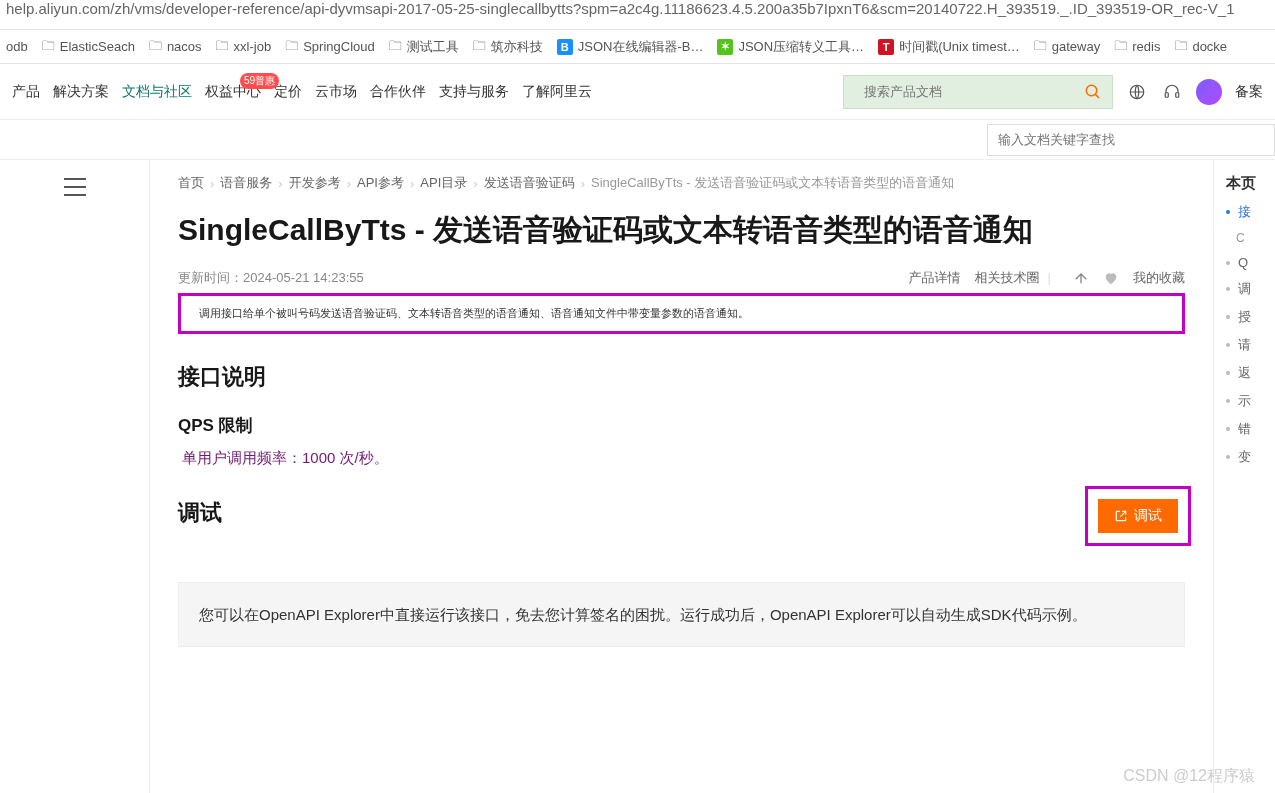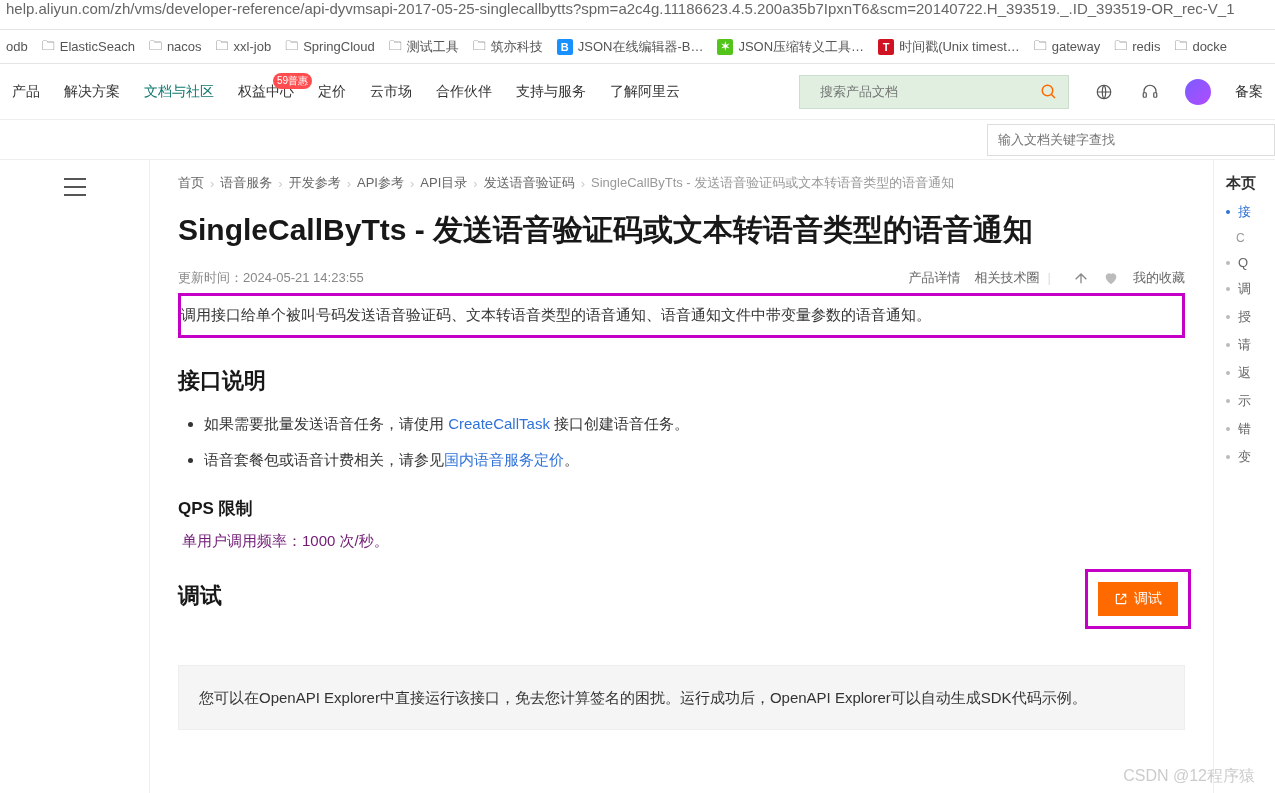--- a/index.html
+++ b/index.html
@@ -11,21 +11,21 @@
   
   .bookmarks { display: flex; align-items: center; gap: 14px; height: 34px; padding: 4px 6px; border-bottom: 1px solid #e5e5e5; white-space: nowrap; overflow: hidden; }
   .bm { display: flex; align-items: center; gap: 5px; color: #555; font-size: 13px; }
   .bm .folder-icon { color: #555; }
   .favicon { display: inline-flex; width: 16px; height: 16px; align-items: center; justify-content: center; font-size: 11px; font-weight: bold; color: #fff; border-radius: 2px; }
   .fi-b { background: #1890ff; }
   .fi-g { background: #52c41a; }
   .fi-r { background: #cf1322; }
 
   
-  .site-header { display: flex; align-items: center; height: 56px; padding: 0 12px; border-bottom: 1px solid #eee; gap: 24px; }
+  .site-header { display: flex; align-items: center; height: 56px; padding: 0 12px; border-bottom: 1px solid #eee; gap: 13px; }
   .navitem { color: #333; font-size: 14px; white-space: nowrap; cursor: pointer; }
   .navitem.active { color: #0f766e; }
   .navitem.badge-wrap { position: relative; }
   .nav-badge { position: absolute; top: -10px; right: -18px; background: #ff4d4f; color: #fff; font-size: 10px; padding: 1px 4px; border-radius: 8px; white-space: nowrap; }
   .nav-spacer { flex: 1; }
   .search-box { display: flex; align-items: center; width: 270px; height: 34px; background: #e0efe0; border: 1px solid #cdddcd; position: relative; }
   .search-box input { flex: 1; background: transparent; border: none; outline: none; padding: 0 20px; font-size: 13px; color: #999; }
   .search-btn { width: 38px; height: 100%; display: flex; align-items: center; justify-content: center; color: #ff6a00; cursor: pointer; }
   .ico-btn { width: 22px; height: 22px; display: flex; align-items: center; justify-content: center; color: #666; cursor: pointer; }
   .avatar { width: 26px; height: 26px; border-radius: 50%; background: linear-gradient(135deg,#7b5cff,#b14cff); cursor: pointer; }
@@ -47,21 +47,21 @@
   .breadcrumb .bc { cursor: pointer; }
   .breadcrumb .bc.current { color: #999; }
   .breadcrumb .sep { color: #ccc; }
 
   h1 { font-size: 30px; font-weight: 700; color: #181818; margin: 10px 0 18px 0; line-height: 1.35; }
   .meta-row { display: flex; align-items: center; font-size: 13px; color: #888; margin-bottom: 6px; }
   .meta-row .spacer { flex: 1; }
   .meta-row .action { margin-left: 14px; color: #666; cursor: pointer; display: flex; align-items: center; gap: 4px; }
   .meta-divider { color:#ddd; margin:0 8px; }
 
-  .hl-box { border: 3px solid #c400c7; padding: 10px 0; margin-bottom: 28px; color: #333; font-size: 15px; }
+  .hl-box { border: 3px solid #c400c7; padding: 10px 18px; margin-bottom: 28px; color: #333; font-size: 11px; }
 
   h2 { font-size: 22px; font-weight: 700; color: #181818; margin: 26px 0 14px 0; }
   h3 { font-size: 17px; font-weight: 700; color: #181818; margin: 22px 0 12px 0; }
 
   ul.bullets { list-style: disc; padding-left: 26px; color: #333; font-size: 15px; }
   ul.bullets li { margin: 8px 0; line-height: 1.9; }
   .lnk { color: #2f72d9; cursor: pointer; }
 
   p.body-text { font-size: 15px; color: #701a75; margin: 10px 4px; }
 
@@ -235,28 +235,20 @@
         <svg width="16" height="16" viewBox="0 0 24 24" fill="#bbb">
             <path d="M12 21s-8-5-8-11a5 5 0 0 1 8-4 5 5 0 0 1 8 4c0 6-8 11-8 11z"></path>
           </svg>
       </span>
       <span class="action">我的收藏</span>
     </div>
 
     <div class="hl-box">调用接口给单个被叫号码发送语音验证码、文本转语音类型的语音通知、语音通知文件中带变量参数的语音通知。</div>
 
     <h2>接口说明</h2>
-    <ul class="bullets">
-      <li>
-        <span>如果需要批量发送语音任务，请使用 </span><span class="lnk">CreateCallTask</span><span> 接口创建语音任务。</span>
-      </li>
-      <li>
-        <span>语音套餐包或语音计费相关，请参见</span><span class="lnk">国内语音服务定价</span><span>。</span>
-      </li>
-    </ul>
 
     <h3>QPS 限制</h3>
     <p class="body-text">单用户调用频率：1000 次/秒。</p>
 
     <div class="debug-block">
       <h2>调试</h2>
       <div class="debug-btn-wrap">
         <button class="debug-btn">
           <svg width="14" height="14" viewBox="0 0 24 24" fill="none" stroke="#fff" stroke-width="2">
               <path d="M14 4h6v6M20 4l-9 9"></path>

